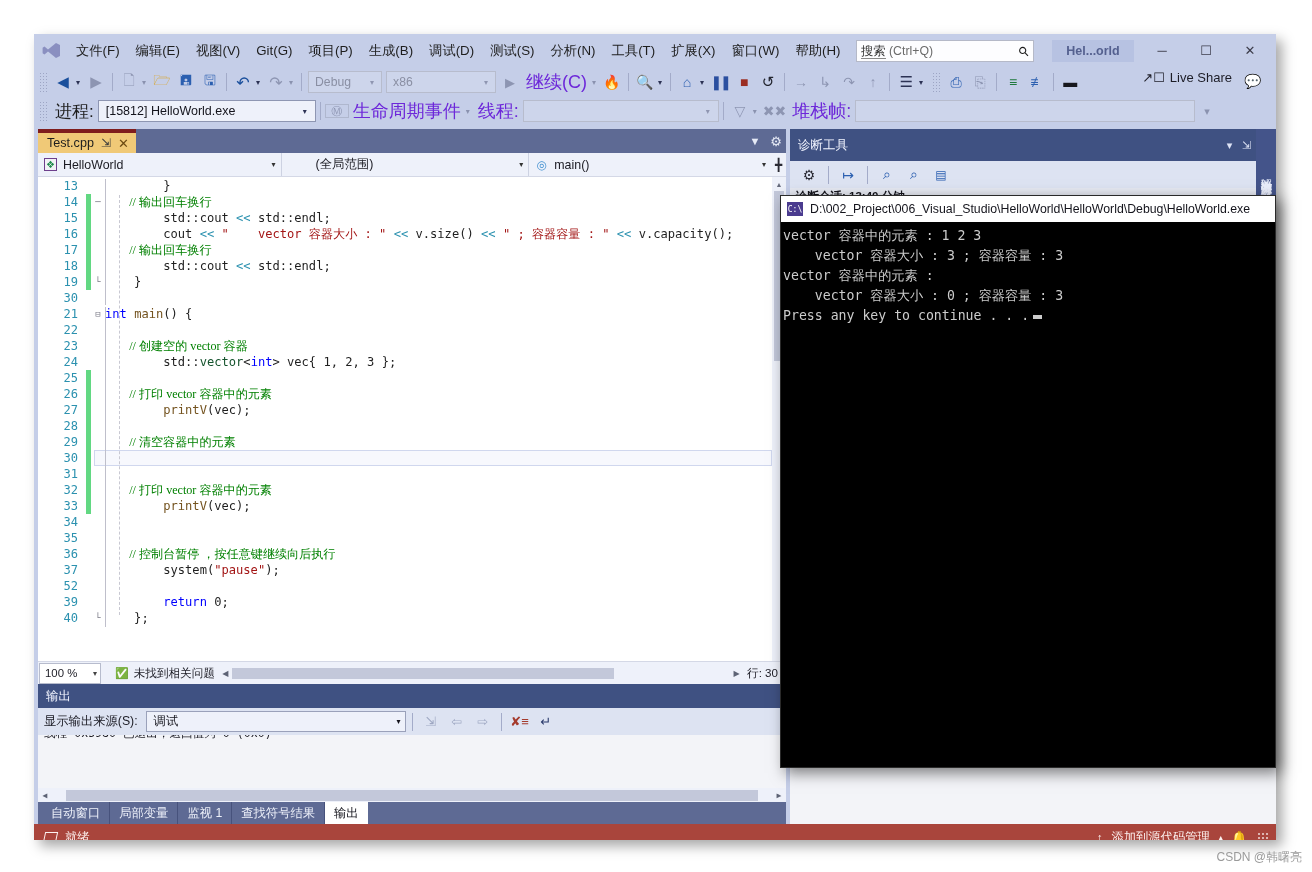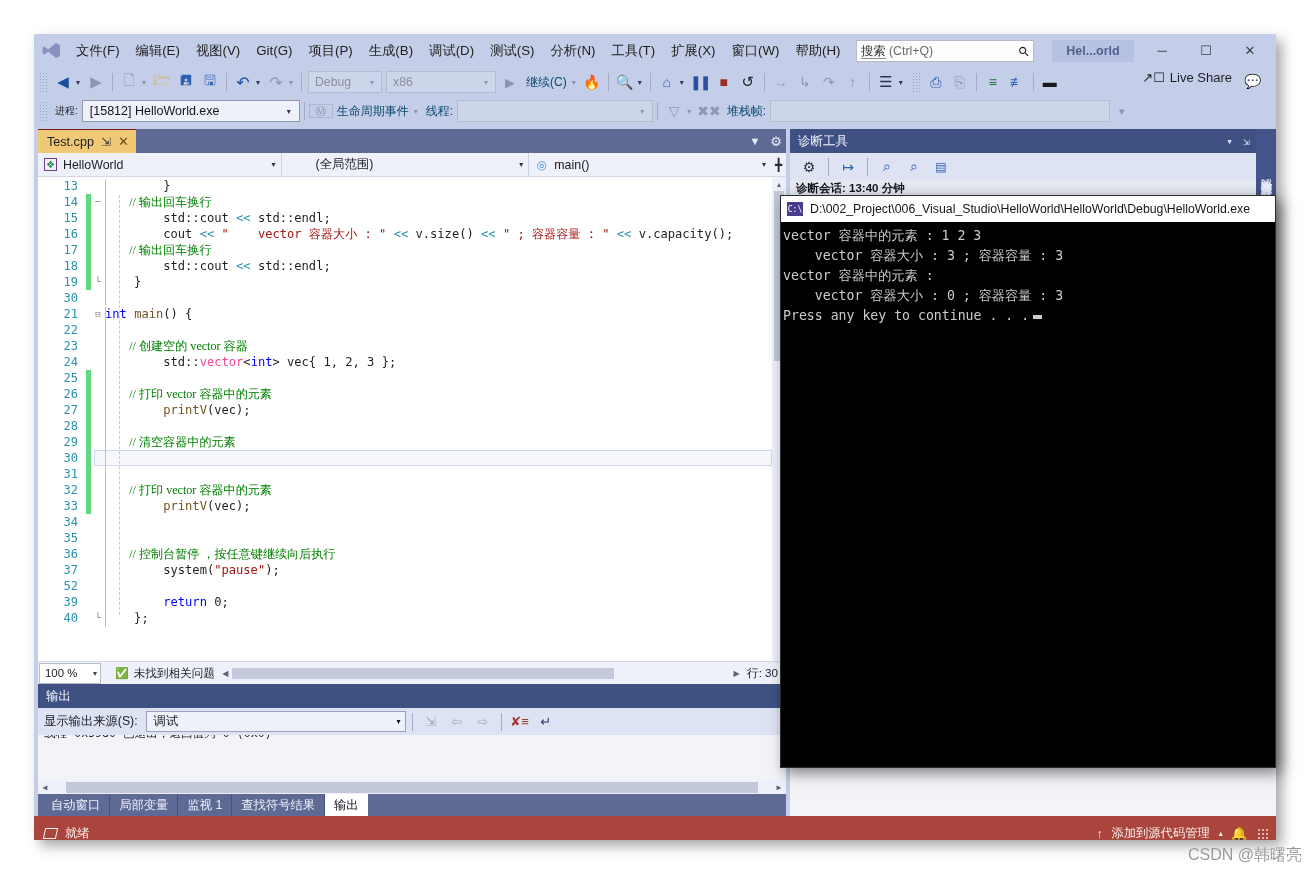--- a/index.html
+++ b/index.html
@@ -91,22 +91,22 @@
   .caret.dis { opacity: .38; }
   .tsep { width: 1px; height: 18px; background: #a3abc9; margin: 0 4px; }
   .tb-combo {
     height: 22px; min-width: 74px;
     border: 1px solid #b7bccd; background: #cdd5eb;
     display: flex; align-items: center; justify-content: space-between;
     padding: 0 3px 0 6px; margin: 0 2px;
     font-size: 12.2px; color: #8a8fa3;
   }
   .tb-combo.wide { min-width: 110px; }
-  .tb-label { font-size: 12px; color: #0c4a6e; padding: 0 4px; }
-  .tb-text { font-size: 10px; color: #1e1e1e; padding: 0 4px; white-space: nowrap;}
+  .tb-label { font-size: 18px; color: #6d28d9; padding: 0 4px; }
+  .tb-text { font-size: 17px; color: #1e1e1e; padding: 0 4px; white-space: nowrap;}
   .live-share {
     position: absolute; right: 44px; top: 3px;
     display: flex; align-items: center; gap: 5px;
     font-size: 13px; color: #1c1c26;
   }
   .pin-ico { position: absolute; right: 14px; top: 6px; font-size: 14px; color:#2b2b38;}
   
   .proc-combo {
     height: 22px; width: 218px;
     background: #eef1fa; border: 1px solid #8e96b2;
@@ -149,21 +149,21 @@
     height: 24px;
     background: #5e6a94;
     display: flex; align-items: stretch;
     position: relative;
   }
   .tab-active {
     background: #f0c977;
     display: flex; align-items: center; gap: 7px;
     padding: 0 7px 0 9px;
     font-size: 12.6px; color: #1e1e1e;
-    border-top: 1px solid #7f1d1d;
+    border-top: 4px solid #7f1d1d;
   }
   .tab-pin { font-size: 12px; color: #3a3a3a; }
   .tab-x { font-size: 13px; color: #6b4a12; }
   .tab-right {
     position: absolute; right: 4px; top: 0; height: 24px;
     display: flex; align-items: center; gap: 10px;
     color: #e6eaf6; font-size: 11px;
   }
   .crumbbar {
     height: 24px; background: #eef1fa;
@@ -230,21 +230,21 @@
   .ctext { padding-left: 0; }
   .cur-line-hl {
     position: absolute; left: 56px; right: 14px; height: 16px;
     border: 1px solid #d0d7ee;
     background: #f7f8fd;
     box-sizing: border-box;
   }
   
   .t-cmt { color: #008000; font-family: Liberation Serif, serif; }
   .t-kw  { color: #0000ff; }
-  .t-kw2 { color: #ec4899; text-align: center; }
+  .t-kw2 { color: #14532d; text-align: center; }
   .t-str { color: #a31515; }
   .t-fn  { color: #74531f; }
   .t-op  { color: #2b91af; }
   .t-plain { color: #1f1f1f; }
   
   .ed-status {
     height: 23px; background: #eef1fa;
     border-top: 1px solid #d4d8e6;
     display: flex; align-items: center;
     font-size: 11.6px; color: #1d1d26;
@@ -323,26 +323,25 @@
   }
   .dtab.act { background: #ffffff; color: #14141c; border: none; }
   
   .right-col {
     flex: 1 1 auto;
     margin-left: 4px; margin-right: 0;
     display: flex; flex-direction: column;
     min-height: 0;
   }
   .diag-header {
-    height: 24px; background: #3f5182;
+    height: 32px; background: #3f5182;
     display: flex; align-items: center;
     padding: 0 4px 0 8px;
     color: #f2f5ff; font-size: 12.5px;
     flex: 0 0 auto;
-    font-family: Liberation Mono, monospace;
   }
   .diag-header .ttl { flex: 1; }
   .dh-btn { width: 17px; text-align: center; font-size: 11px; color: #dde3f5; }
   .diag-toolbar {
     height: 27px; background: #ddE3F2;
     display: flex; align-items: center; gap: 3px;
     padding-left: 7px;
     flex: 0 0 auto;
   }
   .dtb { width: 24px; height: 22px; display: flex; align-items: center; justify-content: center; font-size: 14px; color: #2a3a6b; }
@@ -368,21 +367,21 @@
     background: #44548a;
     color: #eaeefb;
     font-size: 11.5px;
     writing-mode: vertical-rl;
     display: flex; align-items: center; justify-content: center;
     letter-spacing: 1px;
     overflow: hidden;
   }
   
   .statusbar {
-    height: 24px; background: #a9453c;
+    height: 16px; background: #a9453c;
     display: flex; align-items: center;
     color: #fdf2f0; font-size: 12.3px;
     flex: 0 0 auto;
     padding: 11px 8px 0 10px;
   }
   .sb-left { display: flex; align-items: center; gap: 8px; flex: 1; }
   .sb-flag {
     width: 13px; height: 11px;
     border: 1.6px solid #fdf2f0;
     transform: skewX(-12deg);
@@ -432,21 +431,21 @@
   }
   .cw-line { white-space: pre; height: 20px; }
   .cw-cursor {
     display: inline-block; width: 9px; height: 4px;
     background: #cccccc; vertical-align: baseline;
     margin-left: 4px; position: relative; top: -1px;
   }
   
   .watermark {
     position: absolute; right: 10px; bottom: 6px;
-    font-size: 16px; color: #9a9a9a;
+    font-size: 12px; color: #9a9a9a;
   }
 </style>
 </head>
 <body>
 
 <div id="vs-window">
 
   <div class="menu-row">
     <div class="vs-logo">
       <svg width="19" height="17" viewBox="0 0 19 17">

